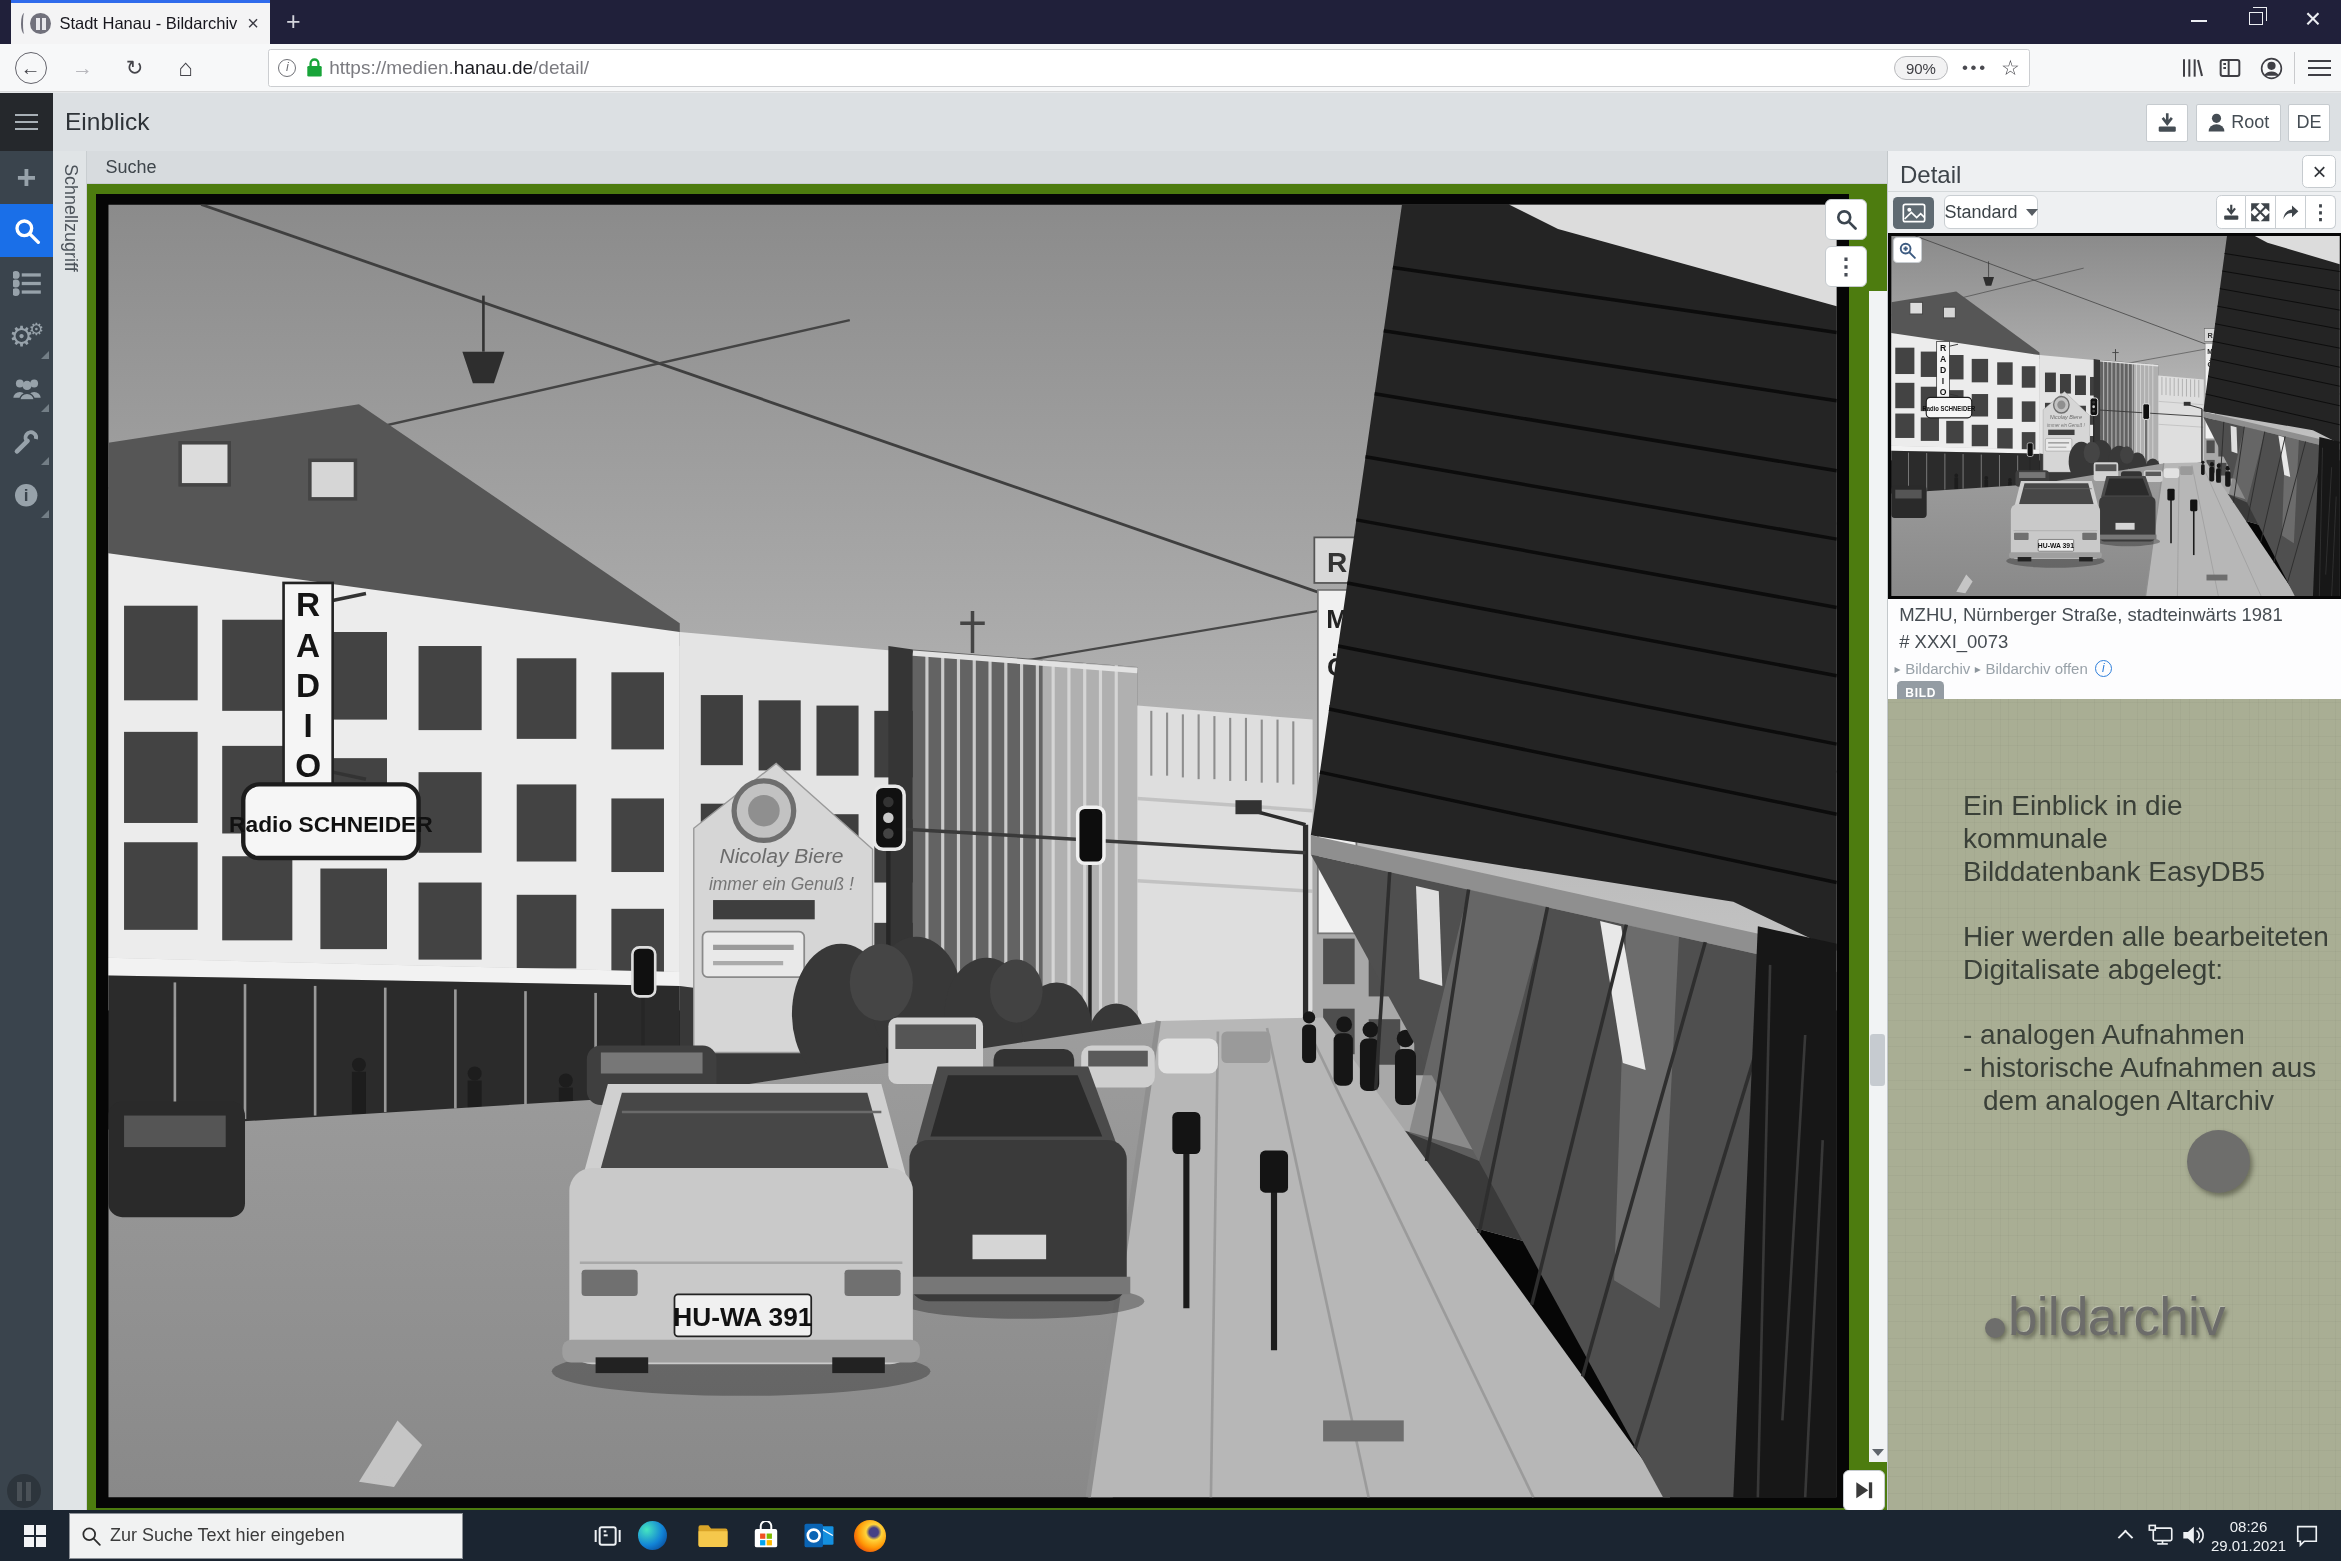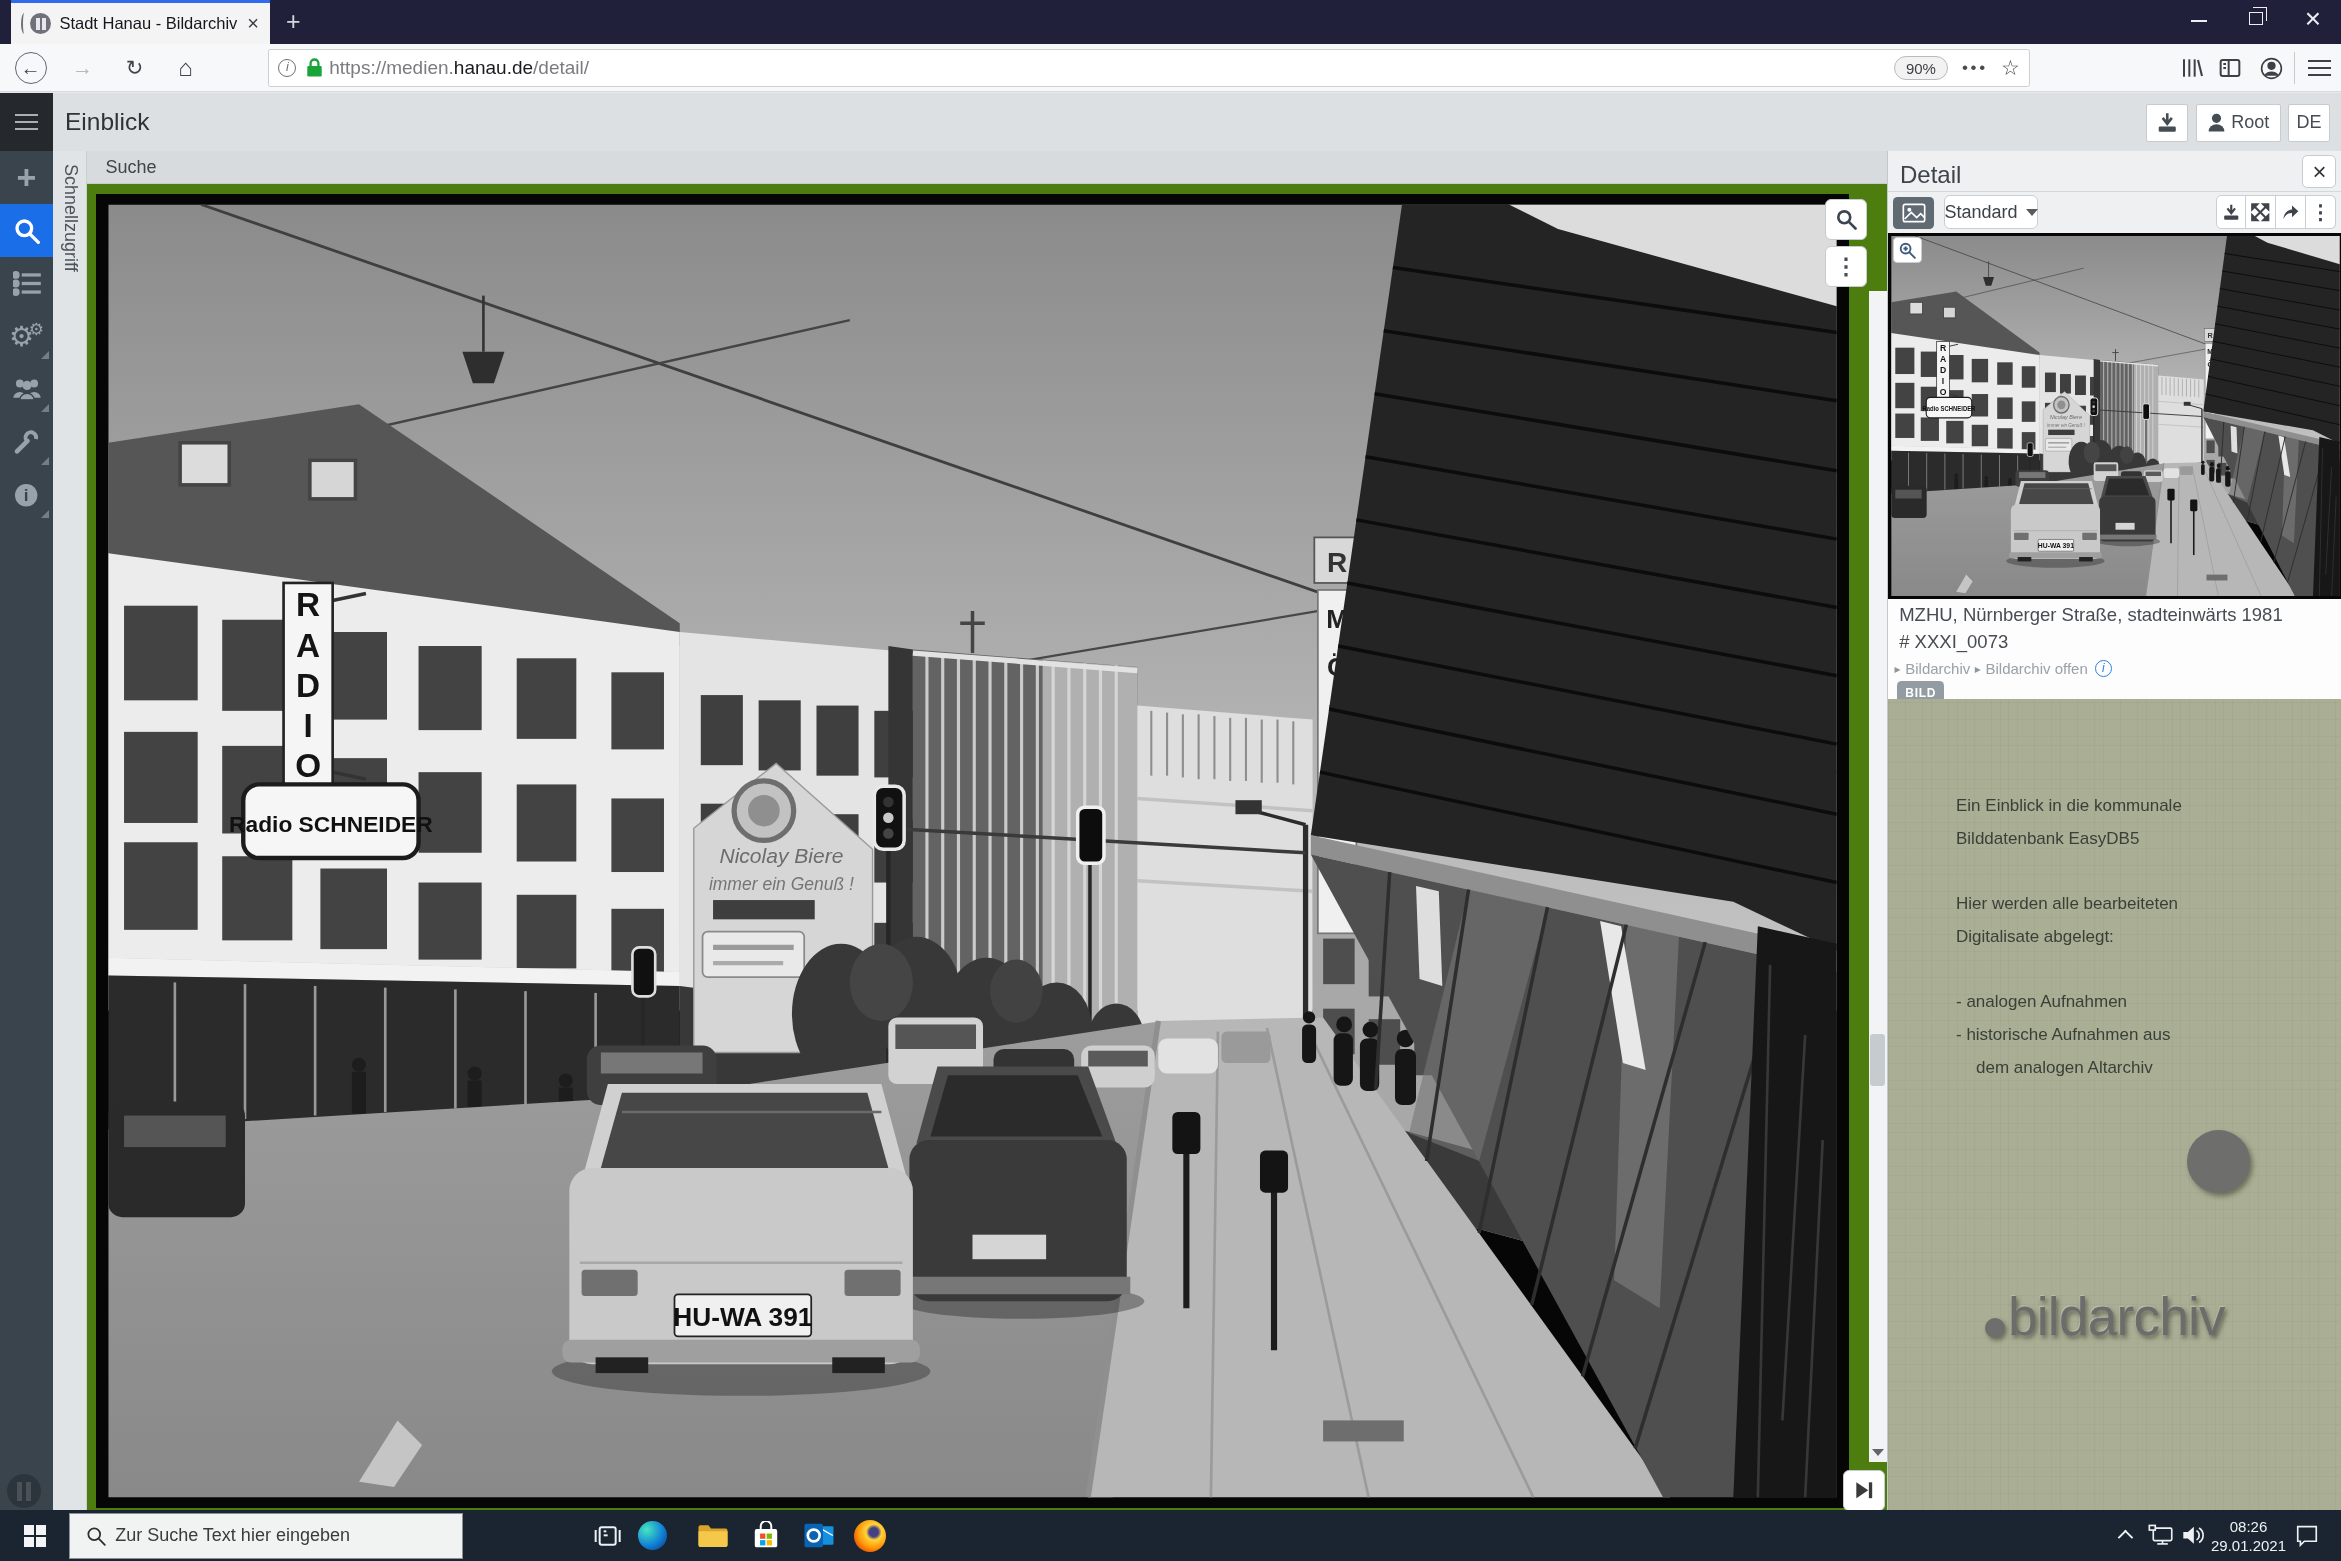--- a/index.html
+++ b/index.html
@@ -99,36 +99,36 @@
   #meta { position:absolute; left:0; top:448px; width:455px; height:100px; background:#fdfdfe; }
   #meta-title { position:absolute; left:11.2px; top:5.3px; width:436px; font-size:18.5px; color:#464c52; }
   #meta-id { position:absolute; left:11.2px; top:32px; font-size:18.5px; color:#464c52; }
   #meta-crumbs { position:absolute; left:6.6px; top:61px; font-size:15px; color:#98a1a8; display:flex; align-items:center; gap:4.6px; }
   .crumb-arrow { font-size:12px; color:#8d969d; }
   .crumb-info { width:17px; height:17px; border:1.3px solid #2e7fdb; border-radius:50%; color:#2e7fdb; font-size:12px; line-height:14.5px; text-align:center; font-style:italic; margin-left:2.6px; }
   #type-badge { position:absolute; left:9.3px; top:82px; background:#949ca3; color:#fff; font-size:12px; font-weight:bold; letter-spacing:0.7px; padding:5px 8px; border-radius:4.6px; }
   #green-panel { position:absolute; left:0; top:548px; width:455px; height:812px;
      background:repeating-linear-gradient(0deg, rgba(0,0,0,.028) 0 0.7px, transparent 0.7px 8.6px),
                 repeating-linear-gradient(90deg, rgba(0,0,0,.028) 0 0.7px, transparent 0.7px 8.6px), #a9ae94; }
-  #info-text { position:absolute; left:68px; top:90px; width:370px; font-size:17px; line-height:33px; color:#3a4038; }
+  #info-text { position:absolute; left:75px; top:90px; width:370px; font-size:28px; line-height:33px; color:#3a4038; }
   .tgap { height:32px; }
   .hang { padding-left:20px; }
   #logo-mzhu { position:absolute; left:25px; top:405px; font-size:114px; color:#6c6c6a; letter-spacing:-2px;
      text-shadow:2.6px 3.3px 4.6px rgba(35,35,25,.5), -0.7px -0.7px 0.7px rgba(255,255,255,.28); }
   #logo-circle { position:absolute; left:299px; top:431px; width:63px; height:63px; border-radius:50%; background:#6e6e6c; box-shadow:2.6px 3.3px 5.3px rgba(35,35,25,.45); }
   #logo-sub { position:absolute; left:120px; top:587px; font-size:53px; color:#6c6c6a; letter-spacing:-0.7px;
      text-shadow:2px 2.6px 4px rgba(35,35,25,.5), -0.7px -0.7px 0.7px rgba(255,255,255,.28); }
   #logo-dot { position:absolute; left:97px; top:619px; width:20px; height:20px; border-radius:50%; background:#6e6e6c; box-shadow:2px 2.6px 4px rgba(35,35,25,.45); }
 
   
   #taskbar { position:absolute; left:0; top:1510px; width:2342px; height:51px; background:#1b2531; }
   #start-btn { position:absolute; left:12px; top:0; width:46px; height:51px; display:flex; align-items:center; justify-content:center; }
   .winflag { display:grid; grid-template-columns:10px 10px; grid-template-rows:10px 10px; gap:2px; }
   .winflag i { background:#f2f4f6; }
-  #task-search { position:absolute; left:69px; top:2.6px; width:394px; height:46px; background:#f1f2f2; border:0.7px solid #8b9096; display:flex; align-items:center; padding:0 10.6px; gap:9.3px;justify-content:center; }
+  #task-search { position:absolute; left:69px; top:2.6px; width:394px; height:46px; background:#f1f2f2; border:0.7px solid #8b9096; display:flex; align-items:center; padding:0 10.6px; gap:9.3px; }
   #task-search input { border:none; outline:none; background:transparent; font-size:18px; color:#3b3b3b; width:331px; font-family:"Liberation Sans",sans-serif; }
   #task-search input::placeholder { color:#3b3b3b; opacity:1; }
   .tb-icon { position:absolute; top:0; width:46px; height:51px; display:flex; align-items:center; justify-content:center; }
   #tv-icon { left:584px; }
   #edge-icon { left:629px; } #edge-icon i { width:29px; height:29px; border-radius:50%; background:radial-gradient(circle at 30% 30%, #45e6c0, #1283d6 55%, #0a4f9e 85%); display:block; }
   #explorer-icon { left:690px; }
   #store-icon { left:743px; }
   #outlook-icon { left:796px; }
   #firefox-icon { left:847px; } #firefox-icon i { width:32px; height:32px; border-radius:50%; display:block;
      background:radial-gradient(circle at 62% 38%, #454086 0 16%, #ffd43a 28%, #ff9a07 55%, #ec5308 78%, #c21e06); }

